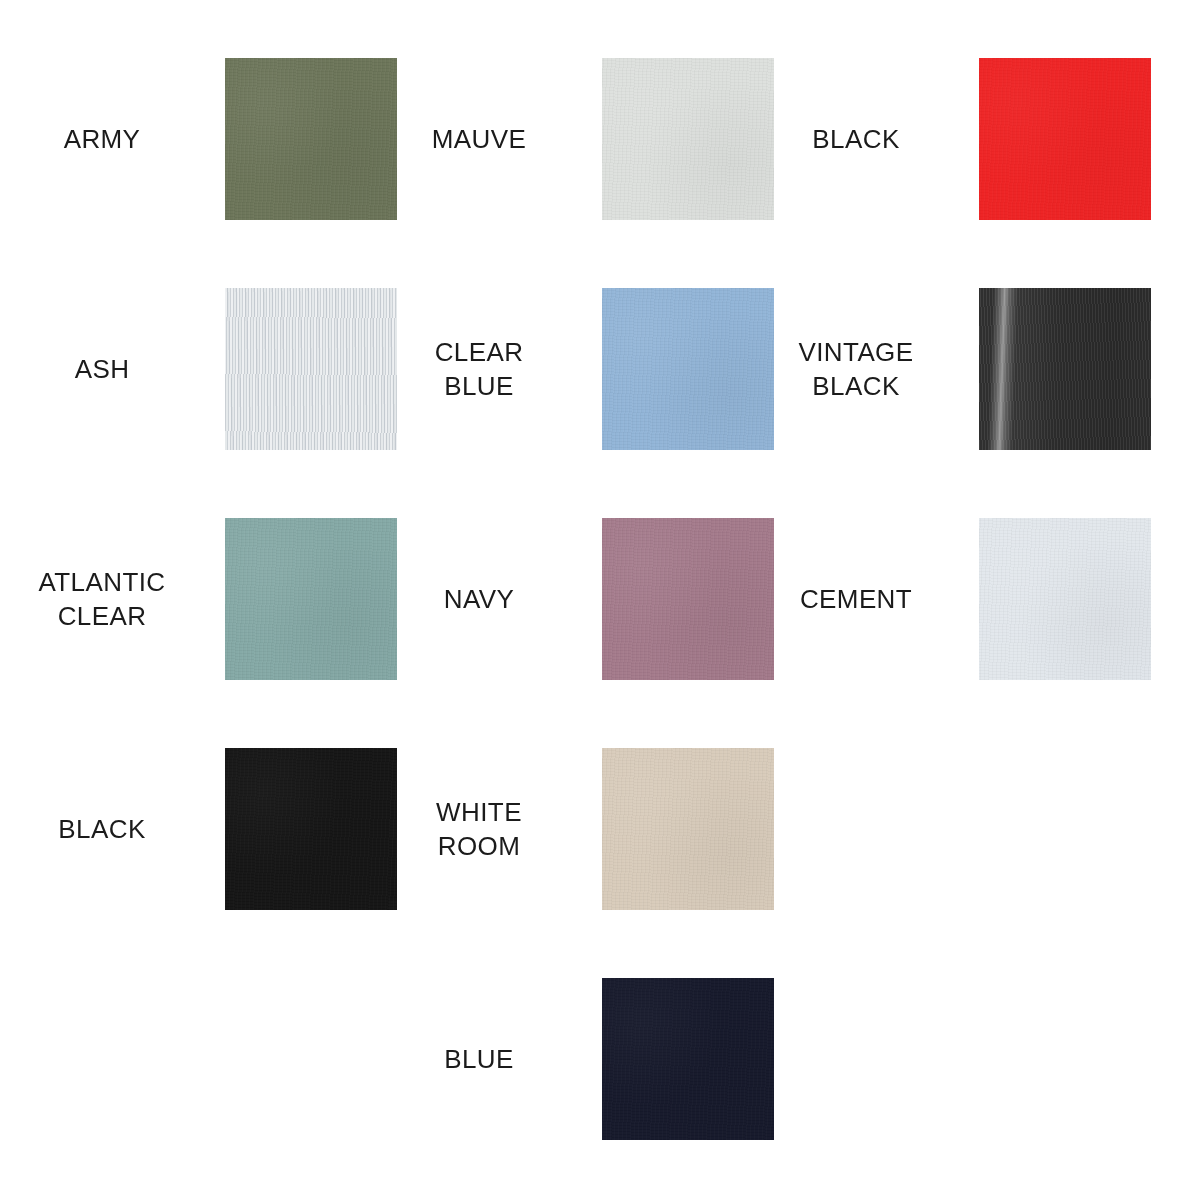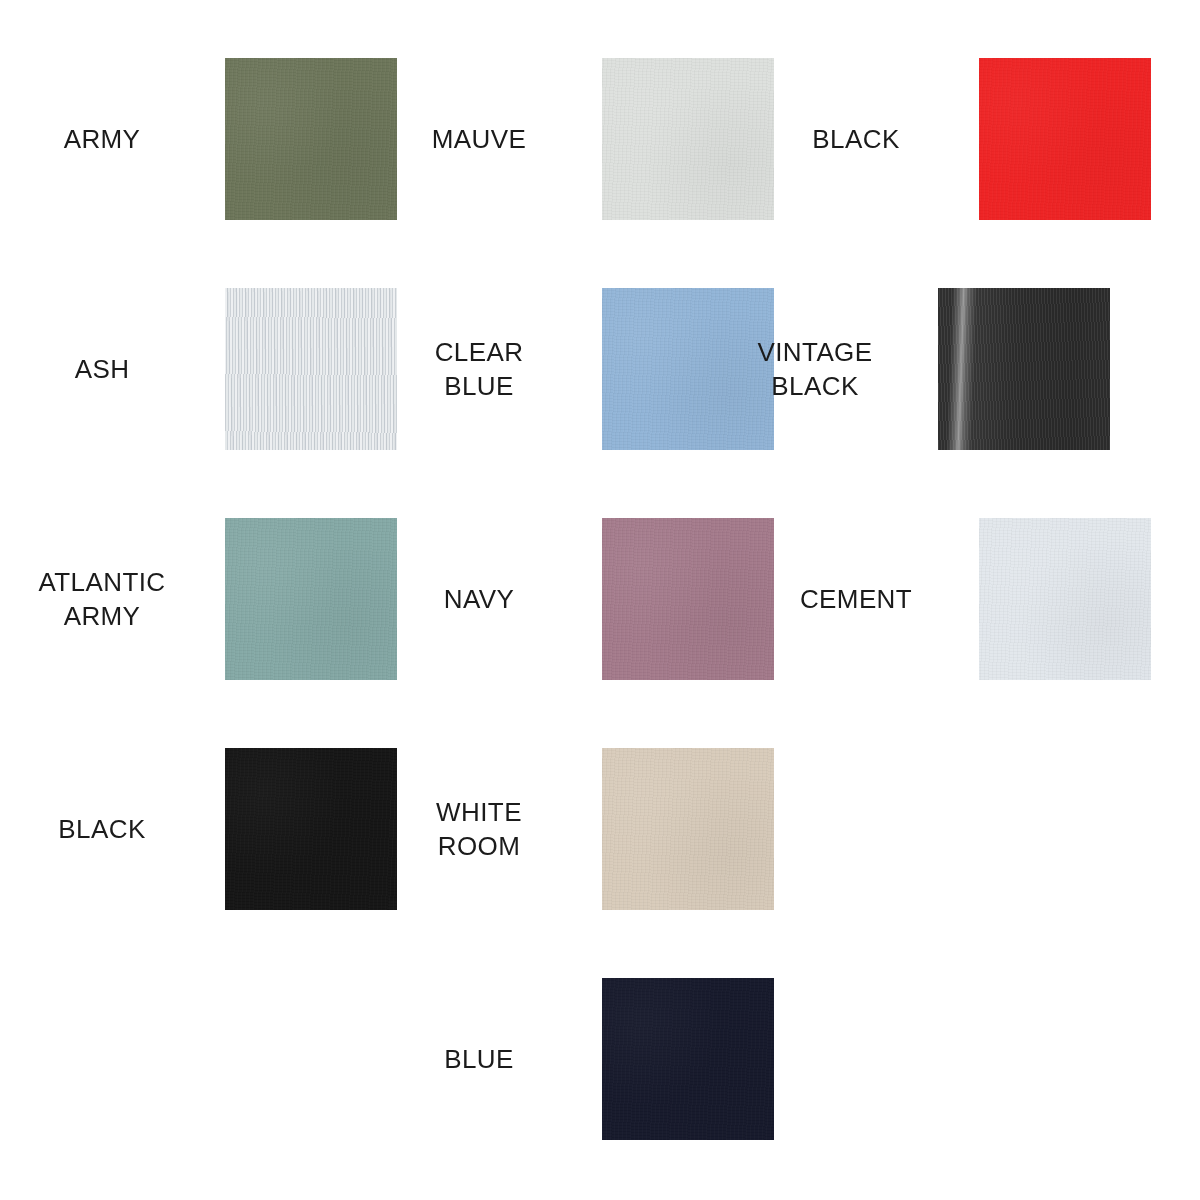--- a/index.html
+++ b/index.html
@@ -178,32 +178,32 @@
           <div class="grain"></div>
         </div>
       </div>
       <div class="swatch-cell" style="left: 377px;">
         <div class="swatch-label">CLEAR
 BLUE</div>
         <div class="swatch-chip" style="background-color: rgb(145, 180, 215);">
           <div class="grain"></div>
         </div>
       </div>
-      <div class="swatch-cell" style="left: 713px;">
+      <div class="swatch-cell" style="left: 754px;">
         <div class="swatch-label">VINTAGE
 BLACK</div>
         <div class="swatch-chip streak" style="background-color: rgb(52, 52, 52);">
           <div class="grain"></div>
         </div>
       </div>
     </div>
     <div class="swatch-row" style="top: 518px;">
       <div class="swatch-cell" style="left: 0px;">
         <div class="swatch-label">ATLANTIC
-ARMY</div>
+CLEAR</div>
         <div class="swatch-chip" style="background-color: rgb(132, 168, 165);">
           <div class="grain"></div>
         </div>
       </div>
       <div class="swatch-cell" style="left: 377px;">
         <div class="swatch-label">NAVY</div>
         <div class="swatch-chip" style="background-color: rgb(163, 121, 138);">
           <div class="grain"></div>
         </div>
       </div>

